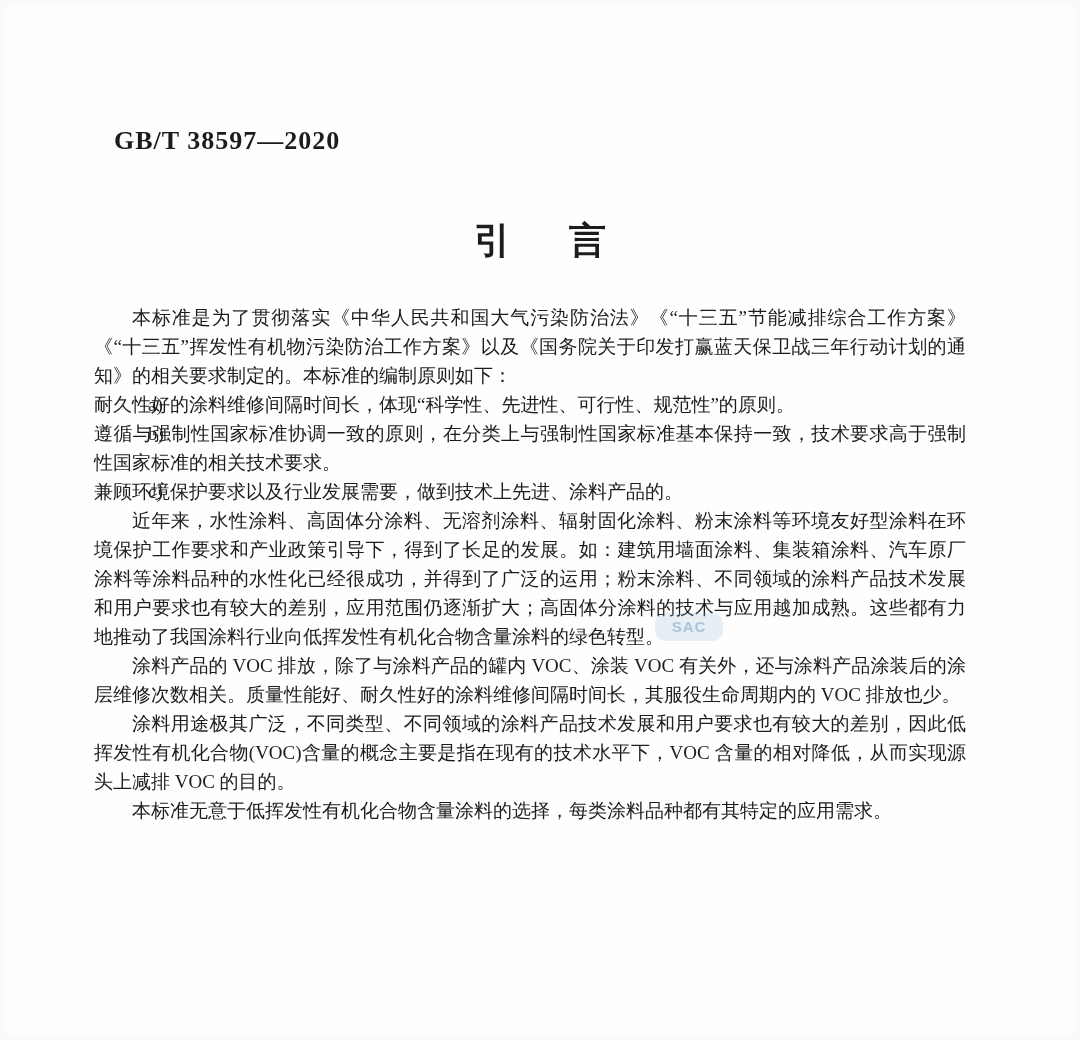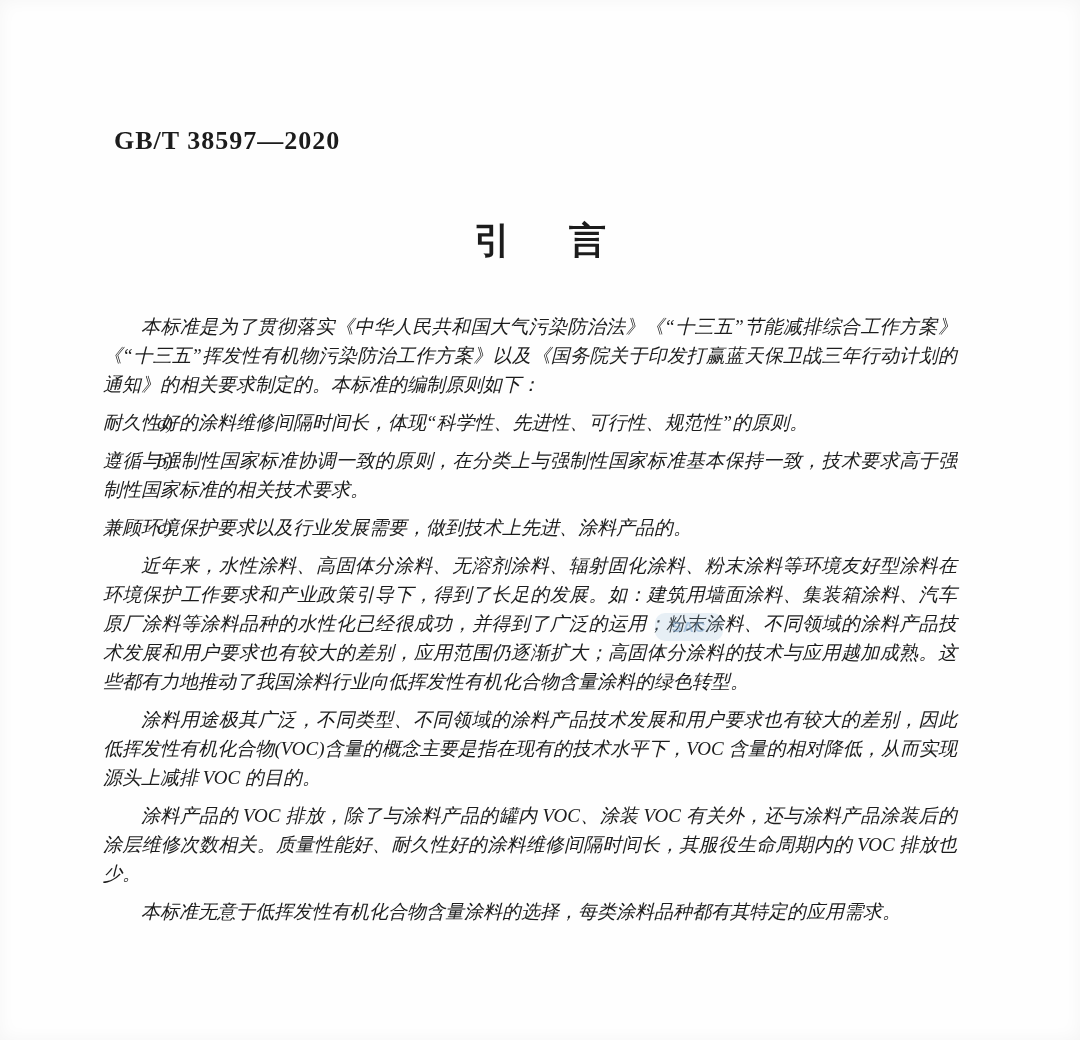--- a/index.html
+++ b/index.html
@@ -50,23 +50,22 @@
   .doc-body {
     position: absolute;
     top: 303px;
     left: 94px;
     width: 872px;
     font-size: 19px;
     line-height: 29px;
     text-align: justify;
   }
   .doc-body p {
-    margin: 9px;
+    margin: 0;
     padding: 0;
-    font-style: italic;
   }
   .para {
     text-indent: 2em;
   }
   .li {
     position: relative;
     padding-left: 89px;
     box-sizing: border-box;
   }
   .li .marker {
@@ -100,20 +99,20 @@
   <div class="doc-header">GB/T 38597—2020</div>
 
   <div class="doc-title">引言</div>
 
   <div class="doc-body">
       <p class="para"><span>本标准是为了贯彻落实《中华人民共和国大气污染防治法》《“十三五”节能减排综合工作方案》《“十三五”挥发性有机物污染防治工作方案》以及《国务院关于印发打赢蓝天保卫战三年行动计划的通知》的相关要求制定的。本标准的编制原则如下：</span></p>
       <p class="li"><span class="marker">a)</span><span>耐久性好的涂料维修间隔时间长，体现“科学性、先进性、可行性、规范性”的原则。</span></p>
       <p class="li"><span class="marker">b)</span><span>遵循与强制性国家标准协调一致的原则，在分类上与强制性国家标准基本保持一致，技术要求高于强制性国家标准的相关技术要求。</span></p>
       <p class="li"><span class="marker">c)</span><span>兼顾环境保护要求以及行业发展需要，做到技术上先进、涂料产品的。</span></p>
       <p class="para"><span>近年来，水性涂料、高固体分涂料、无溶剂涂料、辐射固化涂料、粉末涂料等环境友好型涂料在环境保护工作要求和产业政策引导下，得到了长足的发展。如：建筑用墙面涂料、集装箱涂料、汽车原厂涂料等涂料品种的水性化已经很成功，并得到了广泛的运用；粉末涂料、不同领域的涂料产品技术发展和用户要求也有较大的差别，应用范围仍逐渐扩大；高固体分涂料的技术与应用越加成熟。这些都有力地推动了我国涂料行业向低挥发性有机化合物含量涂料的绿色转型。</span></p>
+      <p class="para"><span>涂料产品的 VOC 排放，除了与涂料产品的罐内 VOC、涂装 VOC 有关外，还与涂料产品涂装后的涂层维修次数相关。质量性能好、耐久性好的涂料维修间隔时间长，其服役生命周期内的 VOC 排放也少。</span></p>
       <p class="para"><span>涂料用途极其广泛，不同类型、不同领域的涂料产品技术发展和用户要求也有较大的差别，因此低挥发性有机化合物(VOC)含量的概念主要是指在现有的技术水平下，VOC 含量的相对降低，从而实现源头上减排 VOC 的目的。</span></p>
-      <p class="para"><span>涂料产品的 VOC 排放，除了与涂料产品的罐内 VOC、涂装 VOC 有关外，还与涂料产品涂装后的涂层维修次数相关。质量性能好、耐久性好的涂料维修间隔时间长，其服役生命周期内的 VOC 排放也少。</span></p>
       <p class="para"><span>本标准无意于低挥发性有机化合物含量涂料的选择，每类涂料品种都有其特定的应用需求。</span></p>
     </div>
 
   <div class="watermark">SAC</div>
 
 </div>
 
 </body></html>

